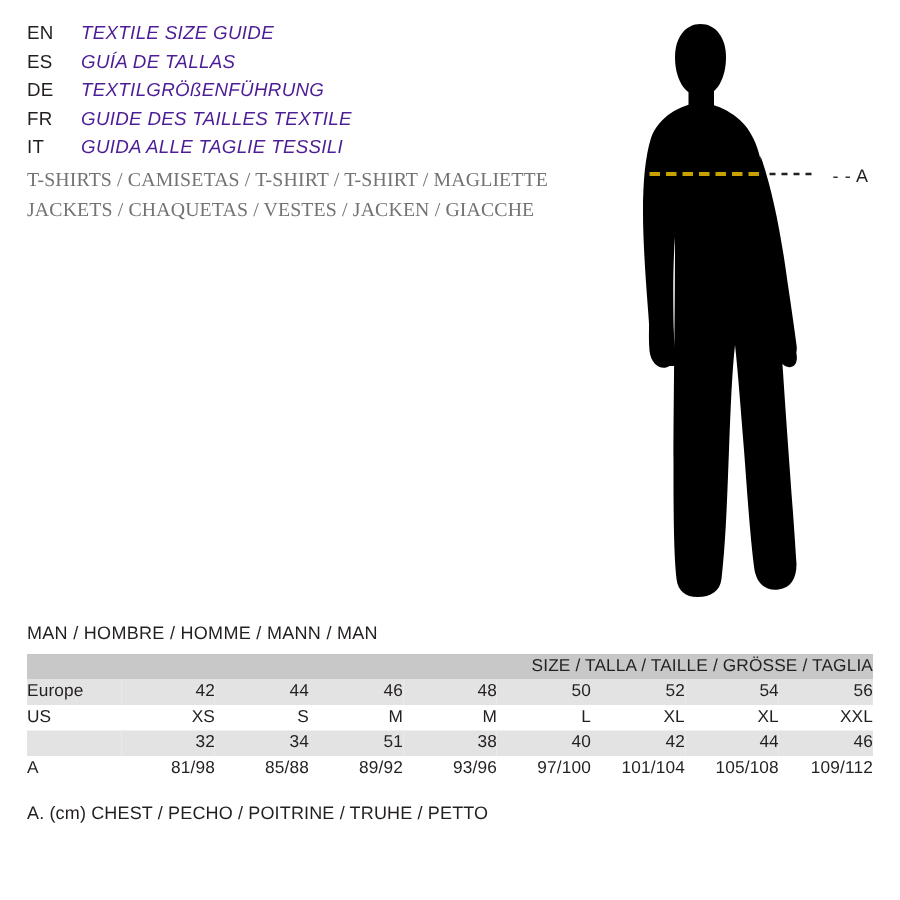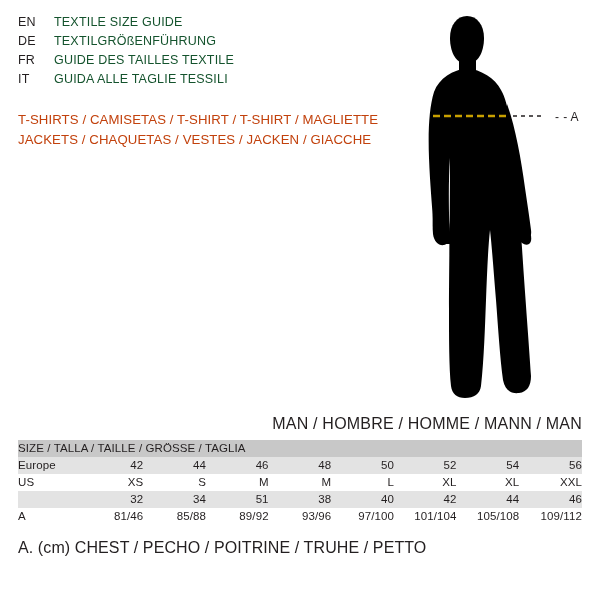--- a/index.html
+++ b/index.html
@@ -34,36 +34,38 @@
     height: 19px;
     font-size: 12.5px;
     letter-spacing: 0.2px;
   }
   .legend-code {
     width: 36px;
     flex: 0 0 36px;
     color: #231f20;
   }
   .legend-text {
-    color: #14532d;
+    color: #4c1d95;
+    font-style: italic;
   }
 
   
   .categories {
     position: absolute;
     left: 18px;
     top: 110px;
     width: 400px;
   }
   .cat-line {
     font-size: 13.2px;
     line-height: 20px;
     letter-spacing: 0.1px;
-    color: #c2410c;
+    color: #737373;
     white-space: nowrap;
+    font-family: Liberation Serif, serif;
   }
 
   
   .figure-wrap {
     position: absolute;
     left: 395px;
     top: 8px;
     width: 205px;
     height: 400px;
   }
@@ -80,42 +82,42 @@
   }
 
   
   .table-block {
     position: absolute;
     left: 18px;
     top: 415px;
     width: 564px;
   }
   .man-title {
-    font-size: 16px;
+    font-size: 12px;
     letter-spacing: 0.2px;
     margin-bottom: 7px;
     color: #231f20;
-    text-align: right;
   }
   table.sizes {
     border-collapse: collapse;
     width: 564px;
     font-size: 11.5px;
     table-layout: fixed;
   }
   table.sizes td {
     padding: 0;
     height: 17px;
     line-height: 17px;
     color: #231f20;
     letter-spacing: 0.1px;
   }
   tr.row-header td {
     background: #c8c8c8;
     font-size: 11.5px;
+    text-align: right;
   }
   tr.row-shade td {
     background: #e3e3e3;
     margin-top: 32px;
   }
   tr.row-plain td {
     background: #ffffff;
     margin-top: 48px;
   }
   td.label-col {
@@ -125,34 +127,38 @@
   td.val {
     width: 60px;
     text-align: right;
     padding-left: 2px;
   }
   .header-span {
     padding-left: 2px;
   }
   .footnote {
     margin-top: 14px;
-    font-size: 16px;
+    font-size: 12px;
     letter-spacing: 0.1px;
     color: #231f20;
   }
 </style>
 </head>
 <body>
 
 <div class="page">
 
   <div class="legend">
     <div class="legend-row">
       <span class="legend-code">EN</span>
       <span class="legend-text">TEXTILE SIZE GUIDE</span>
+    </div>
+    <div class="legend-row">
+      <span class="legend-code">ES</span>
+      <span class="legend-text">GUÍA DE TALLAS</span>
     </div>
     <div class="legend-row">
       <span class="legend-code">DE</span>
       <span class="legend-text">TEXTILGRÖßENFÜHRUNG</span>
     </div>
     <div class="legend-row">
       <span class="legend-code">FR</span>
       <span class="legend-text">GUIDE DES TAILLES TEXTILE</span>
     </div>
     <div class="legend-row">
@@ -265,21 +271,21 @@
           <td class="val">51</td>
           <td class="val">38</td>
           <td class="val">40</td>
           <td class="val">42</td>
           <td class="val">44</td>
           <td class="val">46</td>
         </tr>
 
         <tr class="row-plain">
           <td class="label-col">A</td>
-          <td class="val">81/46</td>
+          <td class="val">81/98</td>
           <td class="val">85/88</td>
           <td class="val">89/92</td>
           <td class="val">93/96</td>
           <td class="val">97/100</td>
           <td class="val">101/104</td>
           <td class="val">105/108</td>
           <td class="val">109/112</td>
         </tr>
       </tbody>
     </table>

